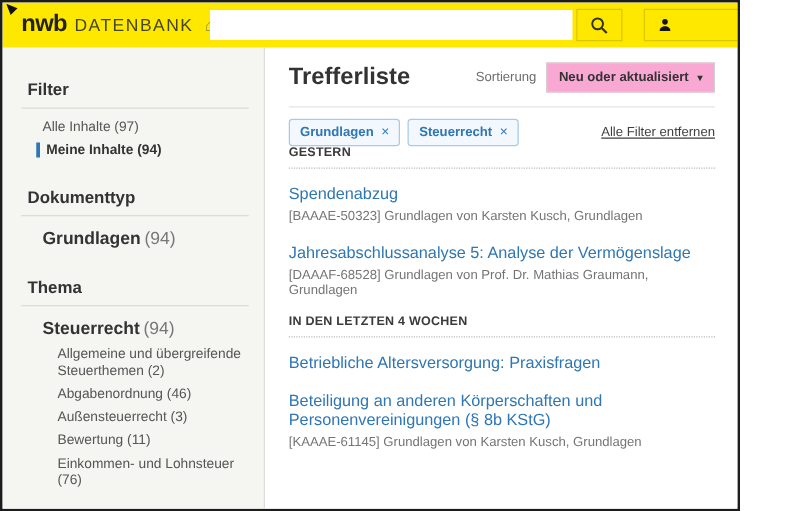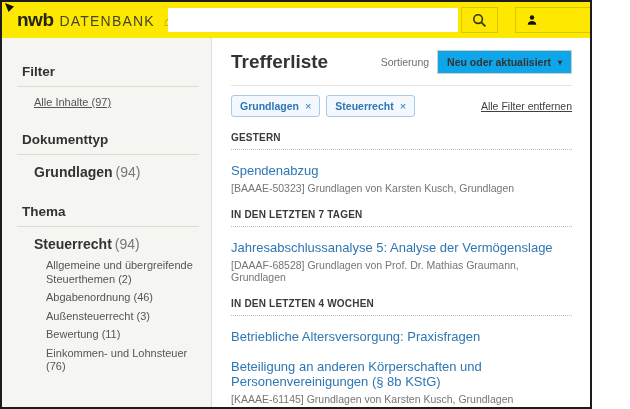--- a/index.html
+++ b/index.html
@@ -39,56 +39,56 @@
   .content { display: flex; height: 369px; }
   .sidebar {
     width: 210px; min-width: 210px; background: #f5f5f2;
     border-right: 1px solid #dddddb; overflow: hidden; padding-bottom: 6px;
   }
   .main { flex: 1; background: #fff; padding: 12px 18px 0 19px; overflow: hidden; }
   
   .s-title { font-size: 13.5px; font-weight: 700; color: #333; margin: 24px 15px 7px 20px; }
   .s-title.first { margin-top: 26px; }
   .s-div { border-bottom: 1px solid #dcdcd6; margin: 0 12px 9px 15px; }
-  .s-item { font-size: 11px; color: #555; margin: 0 8px 6px 32px; cursor: pointer; text-decoration: underline; }
+  .s-item { font-size: 11px; color: #555; margin: 0 8px 6px 32px; cursor: pointer; }
   .s-item.active {
     font-weight: 700; color: #333; border-left: 3px solid #2e76b4;
     margin-left: 27px; padding-left: 5px;
   }
   .s-link { font-size: 11px; color: #2e76b4; margin: 2px 8px 6px 20px; cursor: pointer; display: block; text-decoration: none; }
   .s-link .arr { margin-right: 4px; }
   .s-sel { font-size: 14px; margin: 0 8px 7px 32px; }
   .s-sel .nm { font-weight: 700; color: #333; }
   .s-sel .ct { color: #777; margin-left: 3px; }
   .s-sub { font-size: 11px; color: #555; line-height: 13.5px; margin: 0 10px 5px 44px; cursor: pointer; }
   
   .title-row { display: flex; align-items: center; }
   .page-title { font-size: 19px; font-weight: 700; color: #333; }
   .sort-wrap { margin-left: auto; display: flex; align-items: center; }
   .sort-label { font-size: 10.5px; color: #6e6e6e; margin-right: 8px; }
   .sort-btn {
-    border: 1px solid #cfcfcd; background: #0ea5e9; height: 24px;
+    border: 1px solid #cfcfcd; background: #f9a8d4; height: 24px;
     display: flex; align-items: center; padding: 0 9px; cursor: pointer;
     font-size: 10.5px; font-weight: 700; color: #333;
     font-family: "Liberation Sans", sans-serif;
   }
   .sort-btn .caret { font-size: 8px; margin-left: 7px; color: #333; }
   .title-div { border-bottom: 1px solid #e4e4e2; margin-top: 11px; }
   .chips-row { display: flex; align-items: center; margin-top: 9px; }
   .chip {
     border: 1px solid #a9c9e4; background: #f2f8fd; border-radius: 3px;
     font-size: 10.5px; font-weight: 700; color: #2e76b4;
     padding: 4px 8px; margin-right: 6px; display: flex; align-items: center; cursor: pointer;
   }
   .chip .x { margin-left: 6px; font-weight: 400; font-size: 11px; }
   .clear-filters {
     margin-left: auto; font-size: 10.5px; color: #3f3f3f;
     text-decoration: underline; cursor: pointer;
   }
-  .group { margin-top: 15px; }
+  .group { }
   .group-heading {
     font-size: 10px; font-weight: 700; color: #3a3a3a; letter-spacing: 0.2px;
     padding-bottom: 6px; border-bottom: 1px dotted #bdbdbd;
   }
   .result { margin-top: 11px; margin-bottom: 14px; }
   .result-title { font-size: 13px; color: #2e76b4; text-decoration: none; cursor: pointer; display: inline-block; }
   .result-meta { font-size: 10.5px; color: #757575; margin-top: 3px; }
   svg { display: block; }
 </style>
 </head>
@@ -127,20 +127,21 @@
     </div>
   </div>
 
   <div class="content">
 
     <div class="sidebar">
 
       <div class="s-title first">Filter</div>
       <div class="s-div"></div>
       <div class="s-item">Alle Inhalte (97)</div>
+      <div class="s-item active">Meine Inhalte (94)</div>
 
       <div class="s-title">Dokumenttyp</div>
       <div class="s-div"></div>
       <div class="s-sel">
         <span class="nm">Grundlagen</span><span class="ct">(94)</span>
       </div>
 
       <div class="s-title">Thema</div>
       <div class="s-div"></div>
       <div class="s-sel">
@@ -181,21 +182,20 @@
 
       <div class="group">
         <div class="group-heading">GESTERN</div>
         <div class="result">
           <a class="result-title">Spendenabzug</a>
           <div class="result-meta">[BAAAE-50323] Grundlagen von Karsten Kusch, Grundlagen</div>
         </div>
       </div>
 
       <div class="group">
-        <div class="group-heading">IN DEN LETZTEN 7 TAGEN</div>
         <div class="result">
           <a class="result-title">Jahresabschlussanalyse 5: Analyse der Vermögenslage</a>
           <div class="result-meta">[DAAAF-68528] Grundlagen von Prof. Dr. Mathias Graumann, Grundlagen</div>
         </div>
       </div>
 
       <div class="group">
         <div class="group-heading">IN DEN LETZTEN 4 WOCHEN</div>
         <div class="result">
           <a class="result-title">Betriebliche Altersversorgung: Praxisfragen</a>

